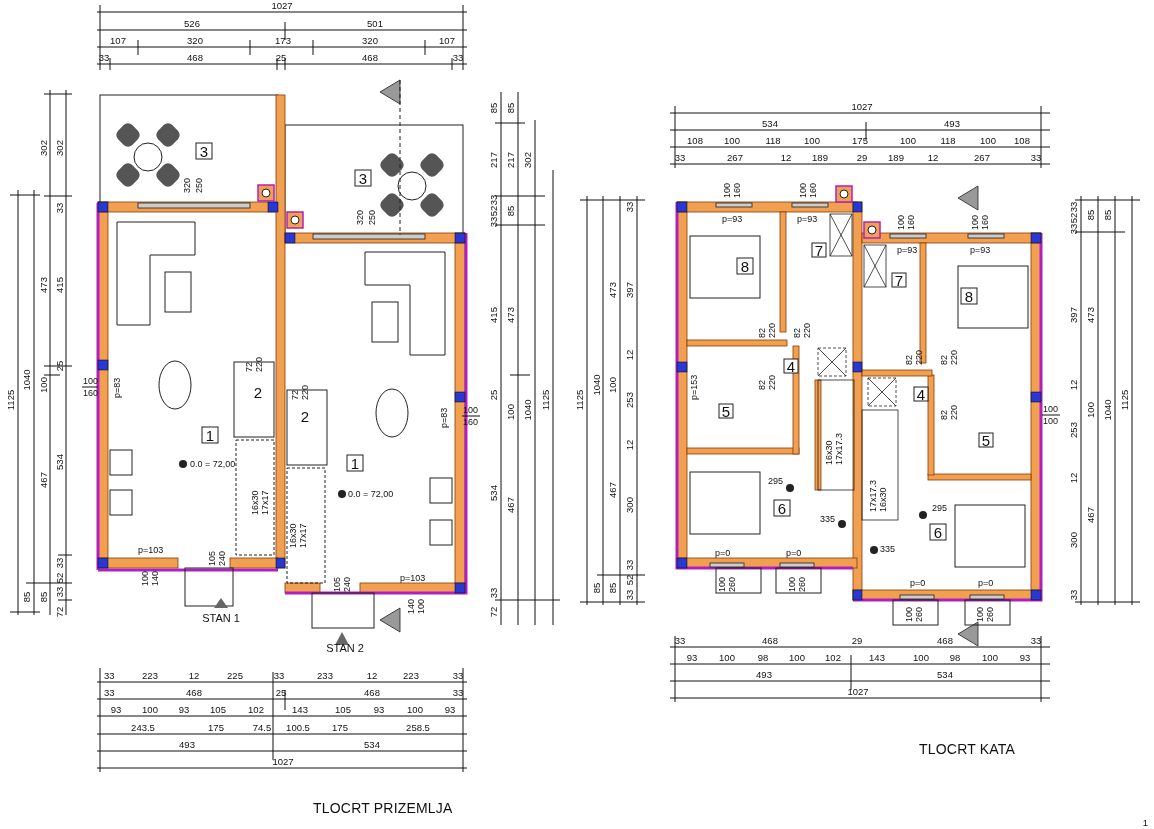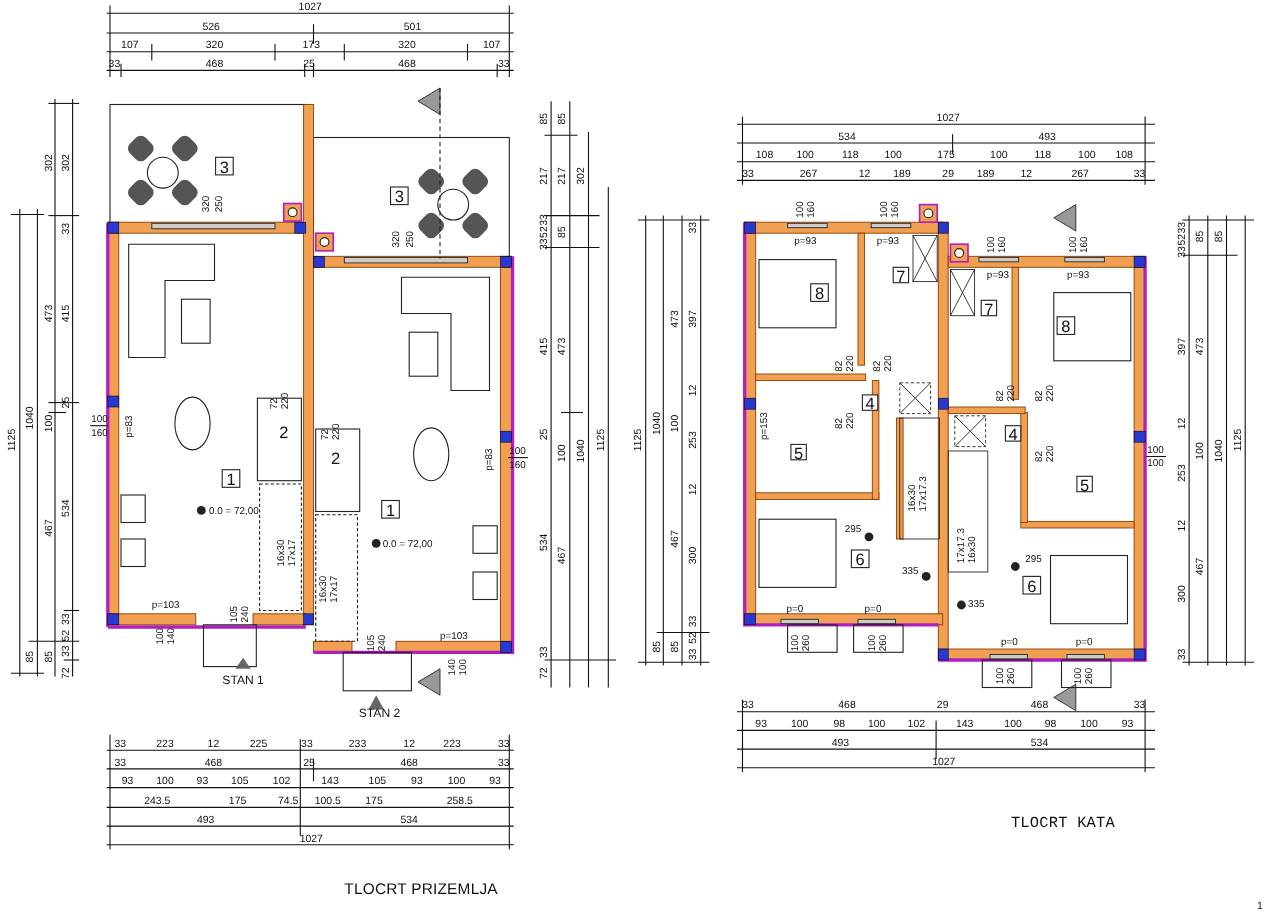--- a/index.html
+++ b/index.html
@@ -548,13 +548,13 @@
     <text class="dim" x="1025" y="661" text-anchor="middle">93</text>
     <text class="dim" x="764" y="678" text-anchor="middle">493</text>
     <text class="dim" x="945" y="678" text-anchor="middle">534</text>
     <text class="dim" x="858" y="695" text-anchor="middle">1027</text>
   </g>
 
   <text class="dim" x="1148" y="826" text-anchor="end">1</text>
 </svg>
 
 <div class="title" style="left:313px;top:800px;text-align:center;">TLOCRT PRIZEMLJA</div>
-<div class="title" style="left:919px;top:741px;font-family:Liberation Mono, monospace;">TLOCRT KATA</div>
+<div class="title" style="left:919px;top:741px;">TLOCRT KATA</div>
 
 </body></html>

